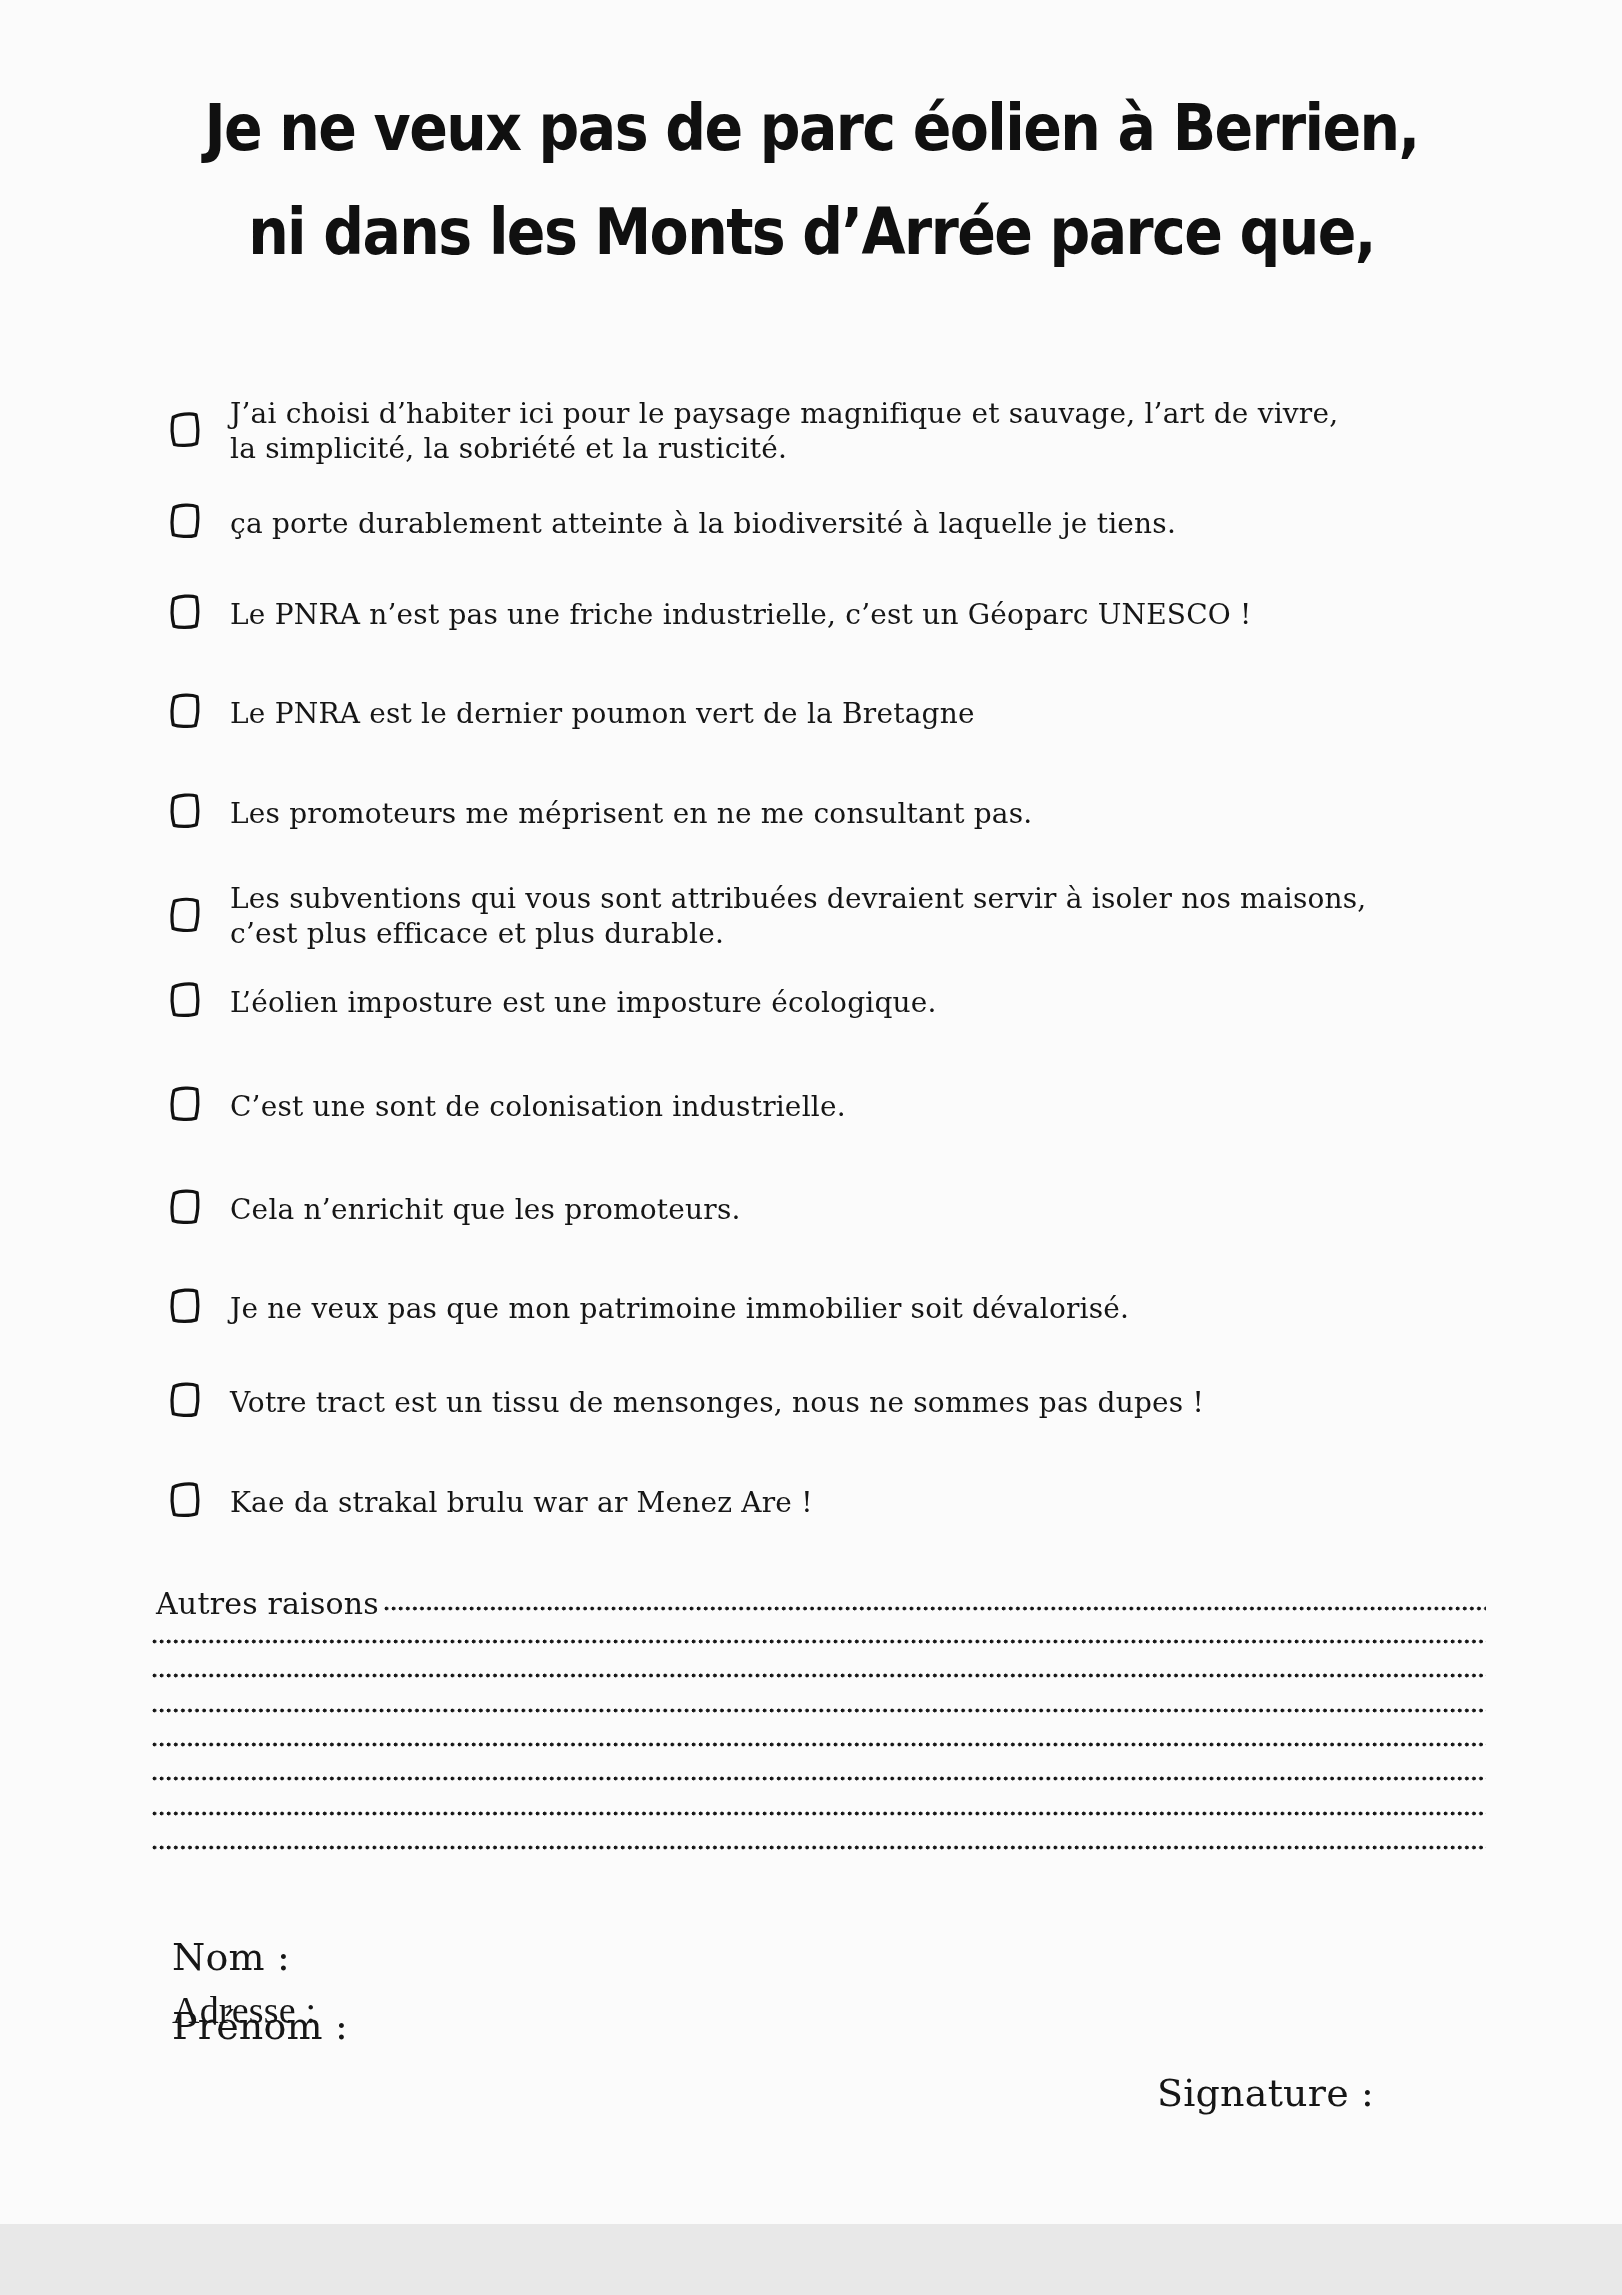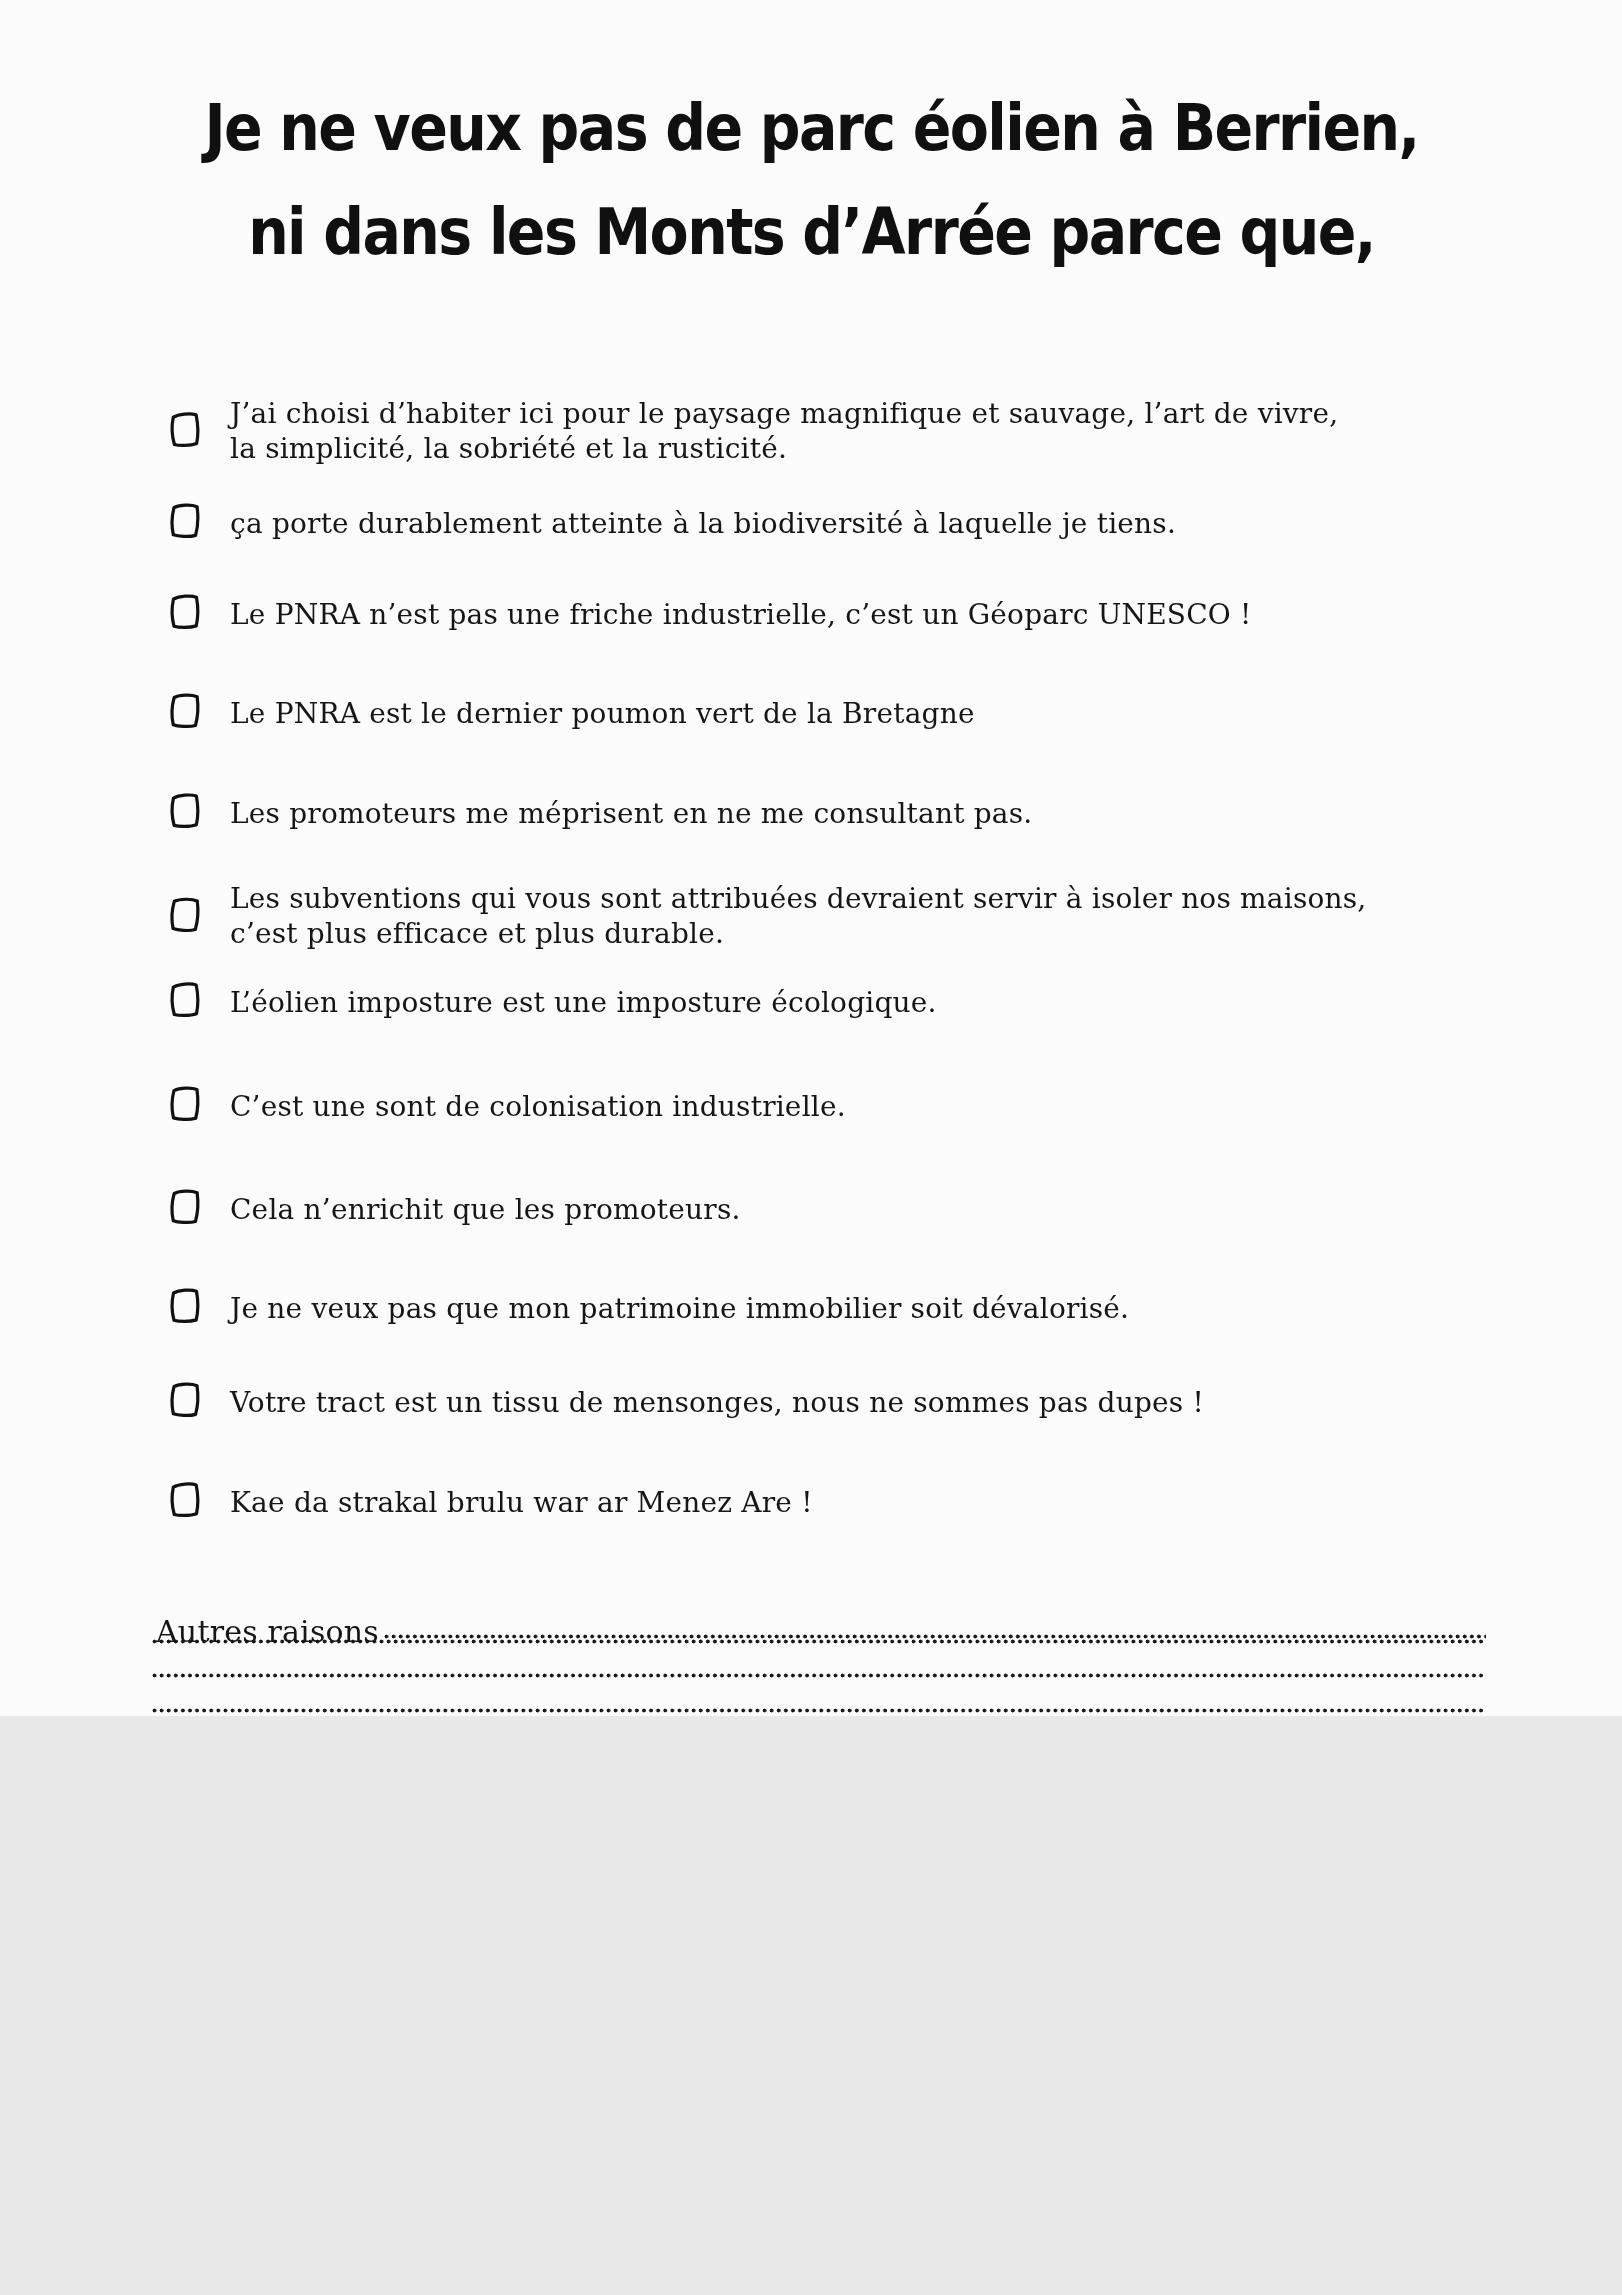--- a/index.html
+++ b/index.html
@@ -2,21 +2,21 @@
 <html lang="fr" style="font-size:12.7px"><head>
 <meta charset="utf-8">
 <style>
   :root{
     --paper:#fbfbfb;
     --ink:#161616;
   }
   html,body{margin:0;padding:0;background:#e8e8e8;}
   #page{
     position:relative;
-    width:1623px;height:1716px;
+    width:1623px;height:2224px;
     background:var(--paper);
     overflow:hidden;
     font-family:"DejaVu Serif","Liberation Serif",serif;
     color:var(--ink);
   }
   
   #title{
     position:absolute;left:0;top:76px;width:1623px;
     text-align:center;
     font-family:"DejaVu Sans","Liberation Sans",sans-serif;
@@ -45,21 +45,21 @@
   }
   
   .dotline{
     position:absolute;
     height:4.8px;
     background-image:radial-gradient(circle at 2.4px 2.4px,var(--ink) 1.7px,rgba(0,0,0,0) 2.1px);
     background-size:7.1px 4.8px;
     background-repeat:repeat-x;
   }
   #autres-row{
-    position:absolute;left:156px;top:1587px;width:1330px;height:33px;margin-top:28px;
+    position:absolute;left:156px;top:1587px;width:1330px;height:33px;
   }
   #autres-label{
     position:absolute;left:0;top:0;
     font-size:30px;line-height:33px;letter-spacing:0.2px;
   }
   #autres-filler{
     position:absolute;left:228px;right:0;top:19px;
   }
   
   .form-label{

